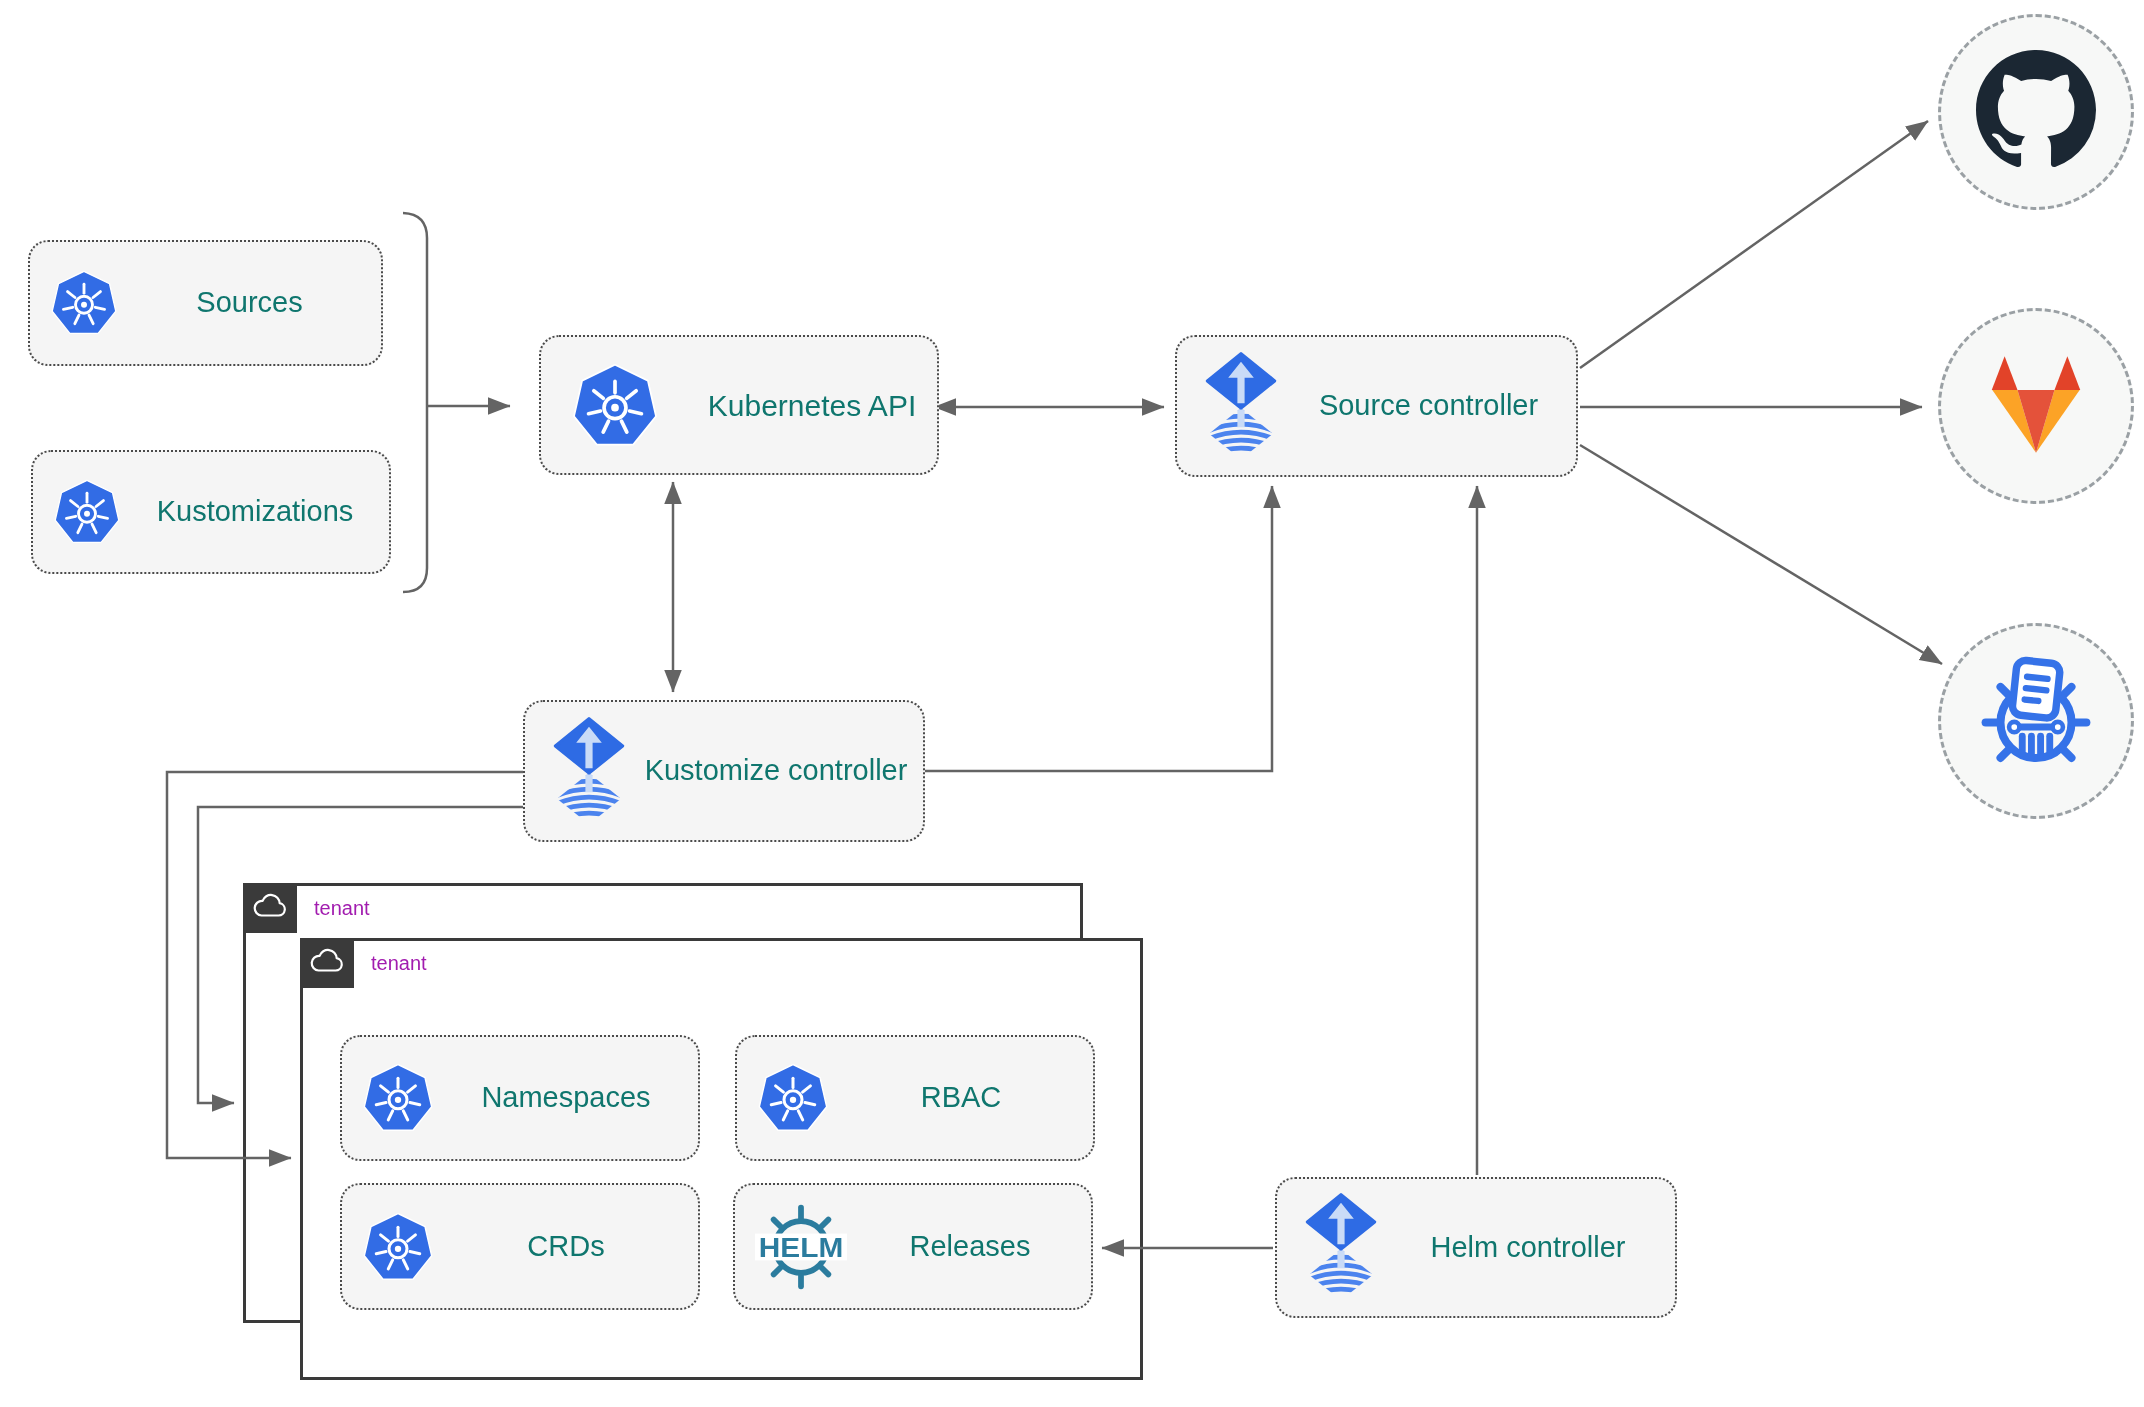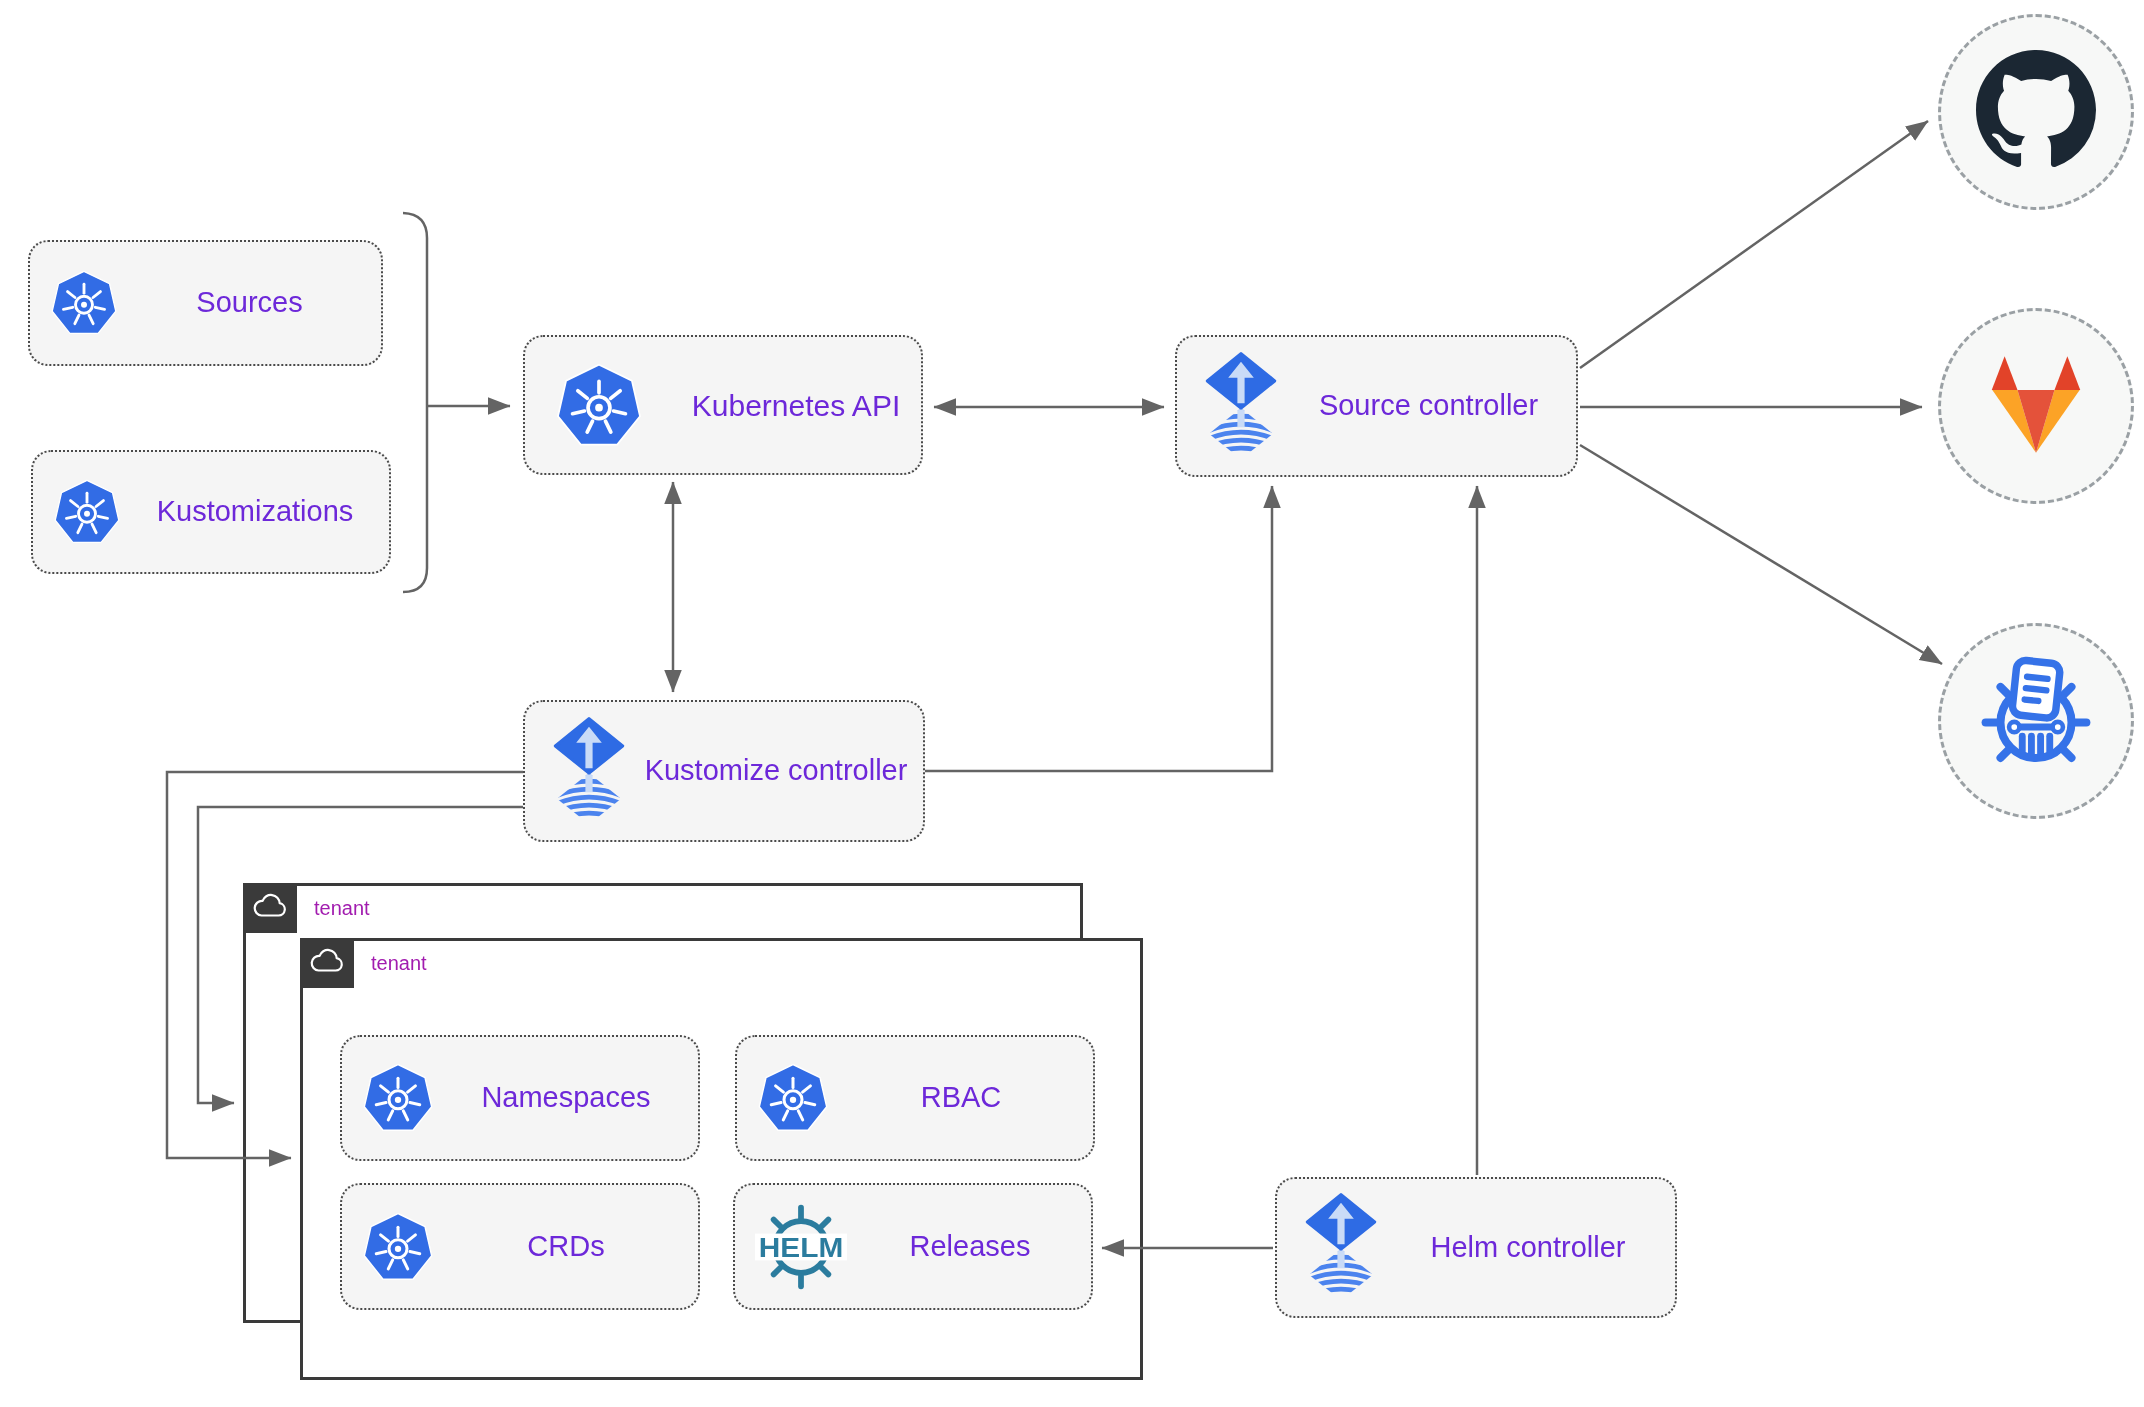--- a/index.html
+++ b/index.html
@@ -8,21 +8,21 @@
     font-family:"Liberation Sans", sans-serif;color:#111;
   }
   
   .wires{position:absolute;left:0;top:0;z-index:5;pointer-events:none;}
   
   .node{
     position:absolute;background:var(--box-fill);border:2px dotted #4a4a4a;
     border-radius:20px;display:flex;align-items:center;z-index:10;box-sizing:border-box;
   }
   .node .icon{flex:0 0 auto;display:flex;align-items:center;justify-content:center;}
-  .node .label{flex:1 1 auto;text-align:center;font-size:29px;line-height:1.3;color:#6d28d9;}
+  .node .label{flex:1 1 auto;text-align:center;font-size:29px;line-height:1.3;color:#0f766e;}
   .label .wrap2{max-width:180px;margin:8px auto;}
   
   .tenant{position:absolute;background:#ffffff;border:3px solid var(--tenant-border);z-index:1;box-sizing:border-box;}
   .tenant .tab{position:absolute;left:-3px;top:-3px;width:54px;height:50px;background:var(--tenant-border);
     display:flex;align-items:center;justify-content:center;}
   .tenant .tenant-label{position:absolute;left:68px;top:11px;font-size:20px;color:#a21caf;}
   
   .ext{
     position:absolute;width:196px;height:196px;border-radius:50%;
     border:3px dashed #9aa0a4;background:#f7f8f7;display:flex;align-items:center;justify-content:center;
@@ -135,21 +135,21 @@
 
   <div class="node" style="left:31px;top:450px;width:360px;height:124px;padding-left:20px;">
     <span class="icon">
       <svg width="68" height="66" viewBox="0 0 100 97">
           <use href="#k8s-icon"></use>
         </svg>
     </span>
     <span class="label">Kustomizations</span>
   </div>
 
-  <div class="node" style="left:523px;top:335px;width:400px;height:140px;padding-left:30px;gap:28px;">
+  <div class="node" style="left:539px;top:335px;width:400px;height:140px;padding-left:30px;gap:28px;">
     <span class="icon">
       <svg width="88" height="85" viewBox="0 0 100 97">
           <use href="#k8s-icon"></use>
         </svg>
     </span>
     <span class="label" style="font-size:30px;">Kubernetes API</span>
   </div>
 
   <div class="node" style="left:1175px;top:335px;width:403px;height:142px;padding-left:24px;">
     <span class="icon">

